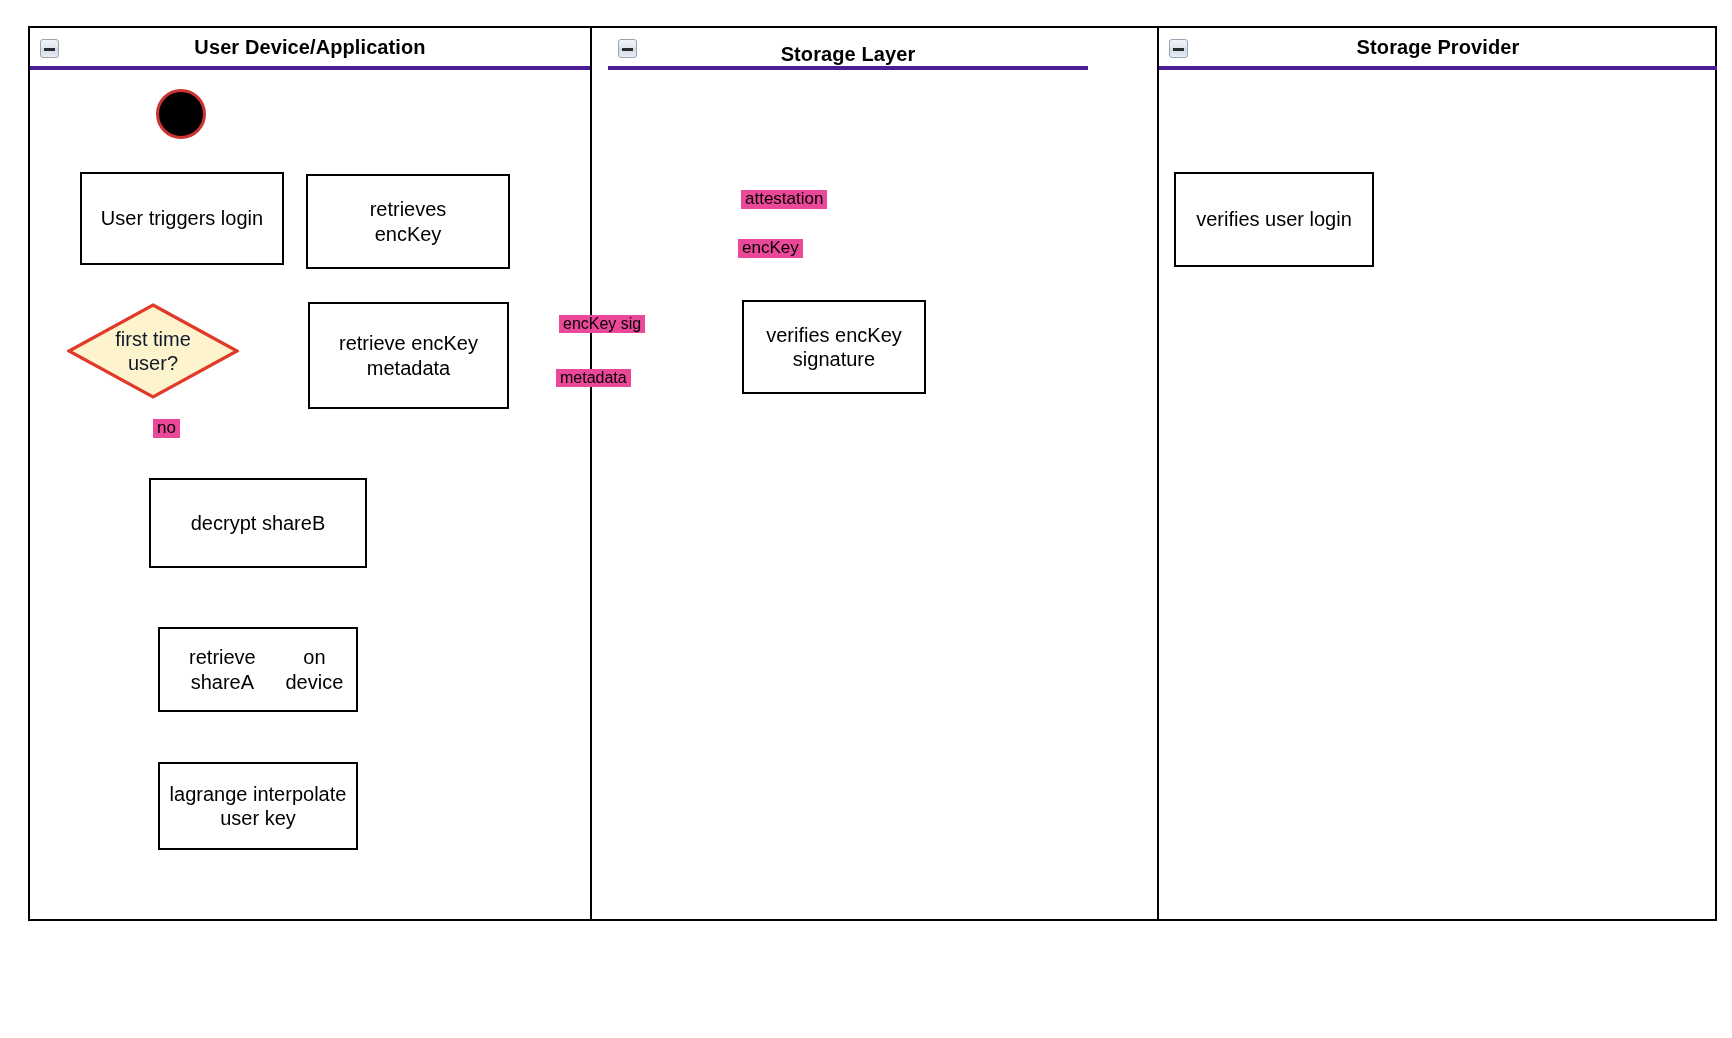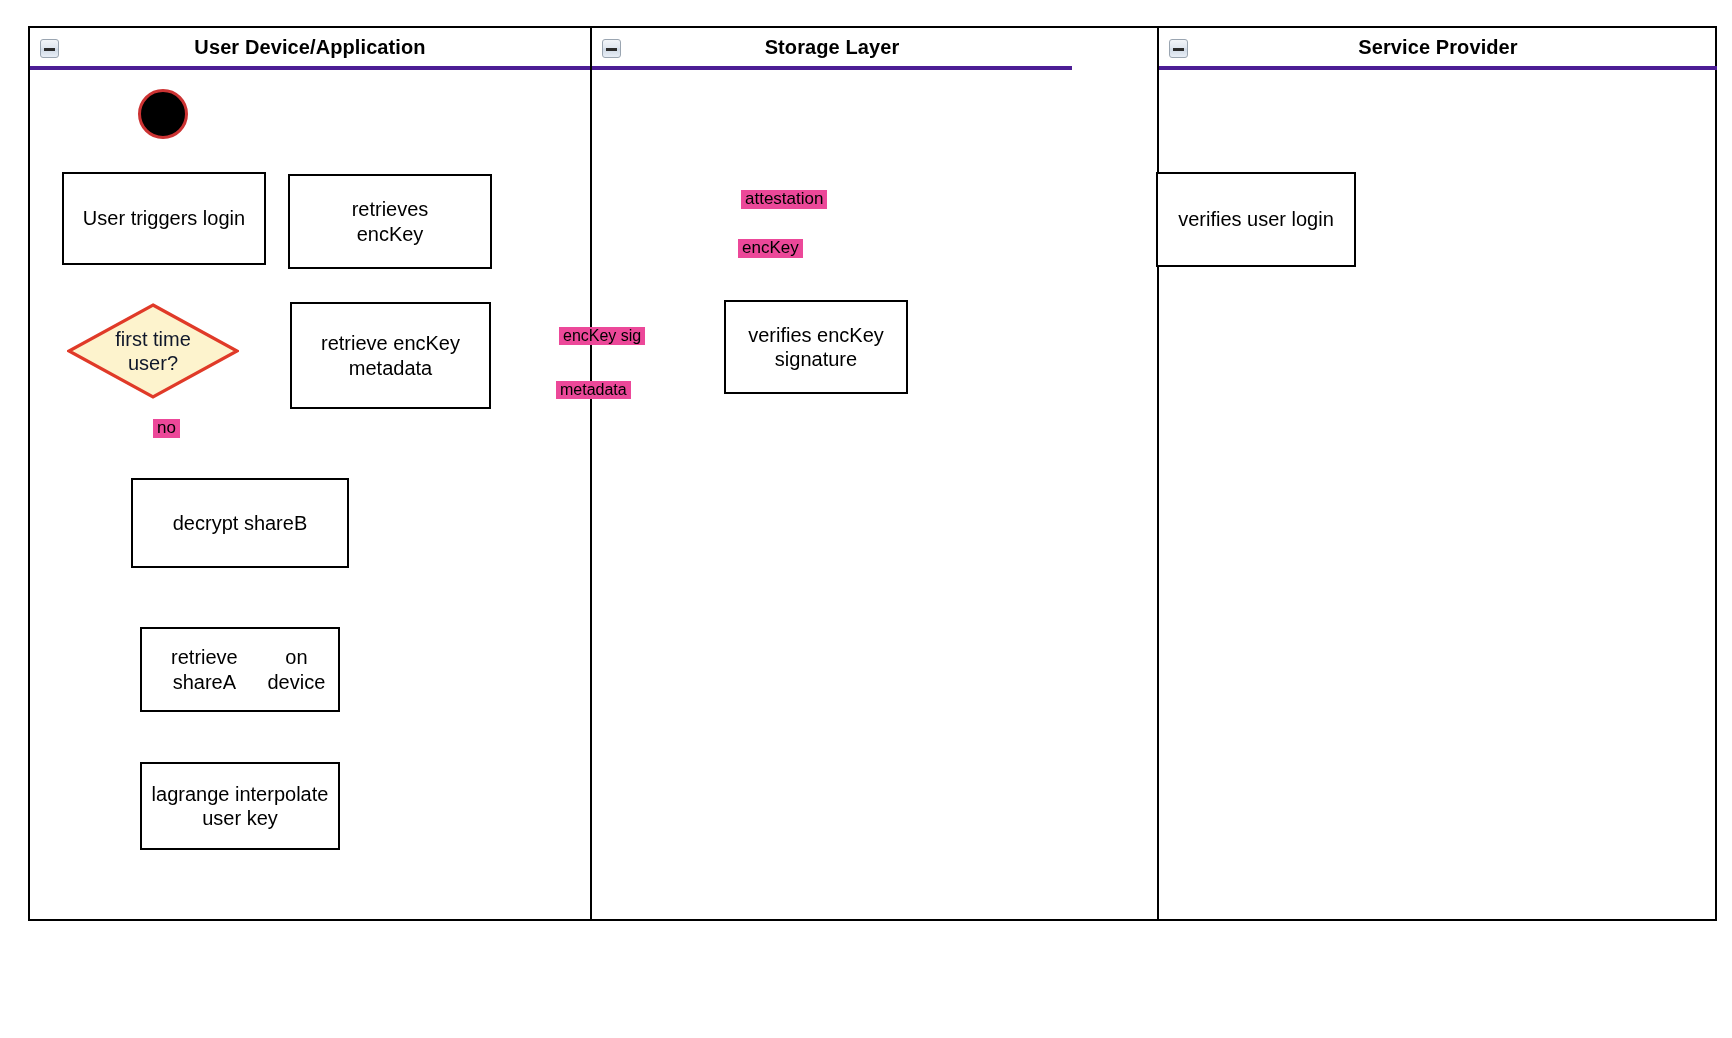--- a/index.html
+++ b/index.html
@@ -79,20 +79,21 @@
   }
 
   
   .node {
     position: absolute;
     box-sizing: border-box;
     display: flex;
     align-items: center;
     justify-content: center;
     text-align: center;
+    margin-left: 18px;
   }
   .task {
     border: 2px solid #000000;
     background: #ffffff;
     font-size: 20px;
     color: #000000;
     line-height: 1.22;
     padding: 2px 6px;
   }
   .start-node {
@@ -126,21 +127,20 @@
     position: absolute;
     font-size: 17px;
     color: #000000;
     background: #ec4899;
     padding: 0 4px;
     white-space: nowrap;
     line-height: 1.1;
   }
   .edge-label.small {
     font-size: 16px;
-    margin-top: 12px;
   }
 </style>
 </head>
 <body>
 
 <div id="canvas">
 
   <svg width="1732" height="1038" style="position:absolute;left:0;top:0;">
     <defs>
       <marker id="arrow" viewBox="0 0 12 12" refX="10" refY="6" markerWidth="9" markerHeight="9" orient="auto-start-reverse">
@@ -177,28 +177,28 @@
   <div class="pool">
 
     <div class="lane-divider" style="left:560px;"></div>
     <div class="lane-divider" style="left:1127px;"></div>
 
     <div class="lane-header" style="left:0px; width:560px;">
       <span class="collapse-icon"></span>
       <span class="lane-title">User Device/Application</span>
     </div>
 
-    <div class="lane-header" style="left:562px; width:480px;">
+    <div class="lane-header" style="left:578px; width:480px;align-items:flex-end;">
       <span class="collapse-icon"></span>
       <span class="lane-title">Storage Layer</span>
     </div>
 
     <div class="lane-header" style="left:1129px; width:558px;">
       <span class="collapse-icon"></span>
-      <span class="lane-title">Service Provider</span>
+      <span class="lane-title">Storage Provider</span>
     </div>
   </div>
 
   <div class="node start-node" style="left:138px; top:89px; width:50px; height:50px;"></div>
 
   <div class="node task" style="left:62px; top:172px; width:204px; height:93px;">
     <span>User triggers login</span>
   </div>
 
   <div class="node task" style="left:288px; top:174px; width:204px; height:95px; flex-direction:column;">

